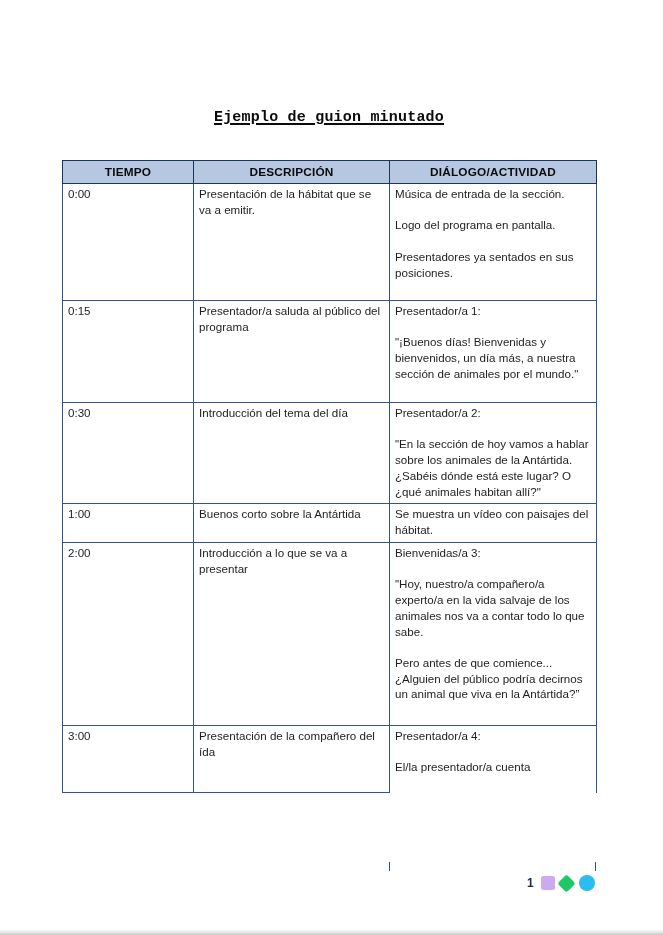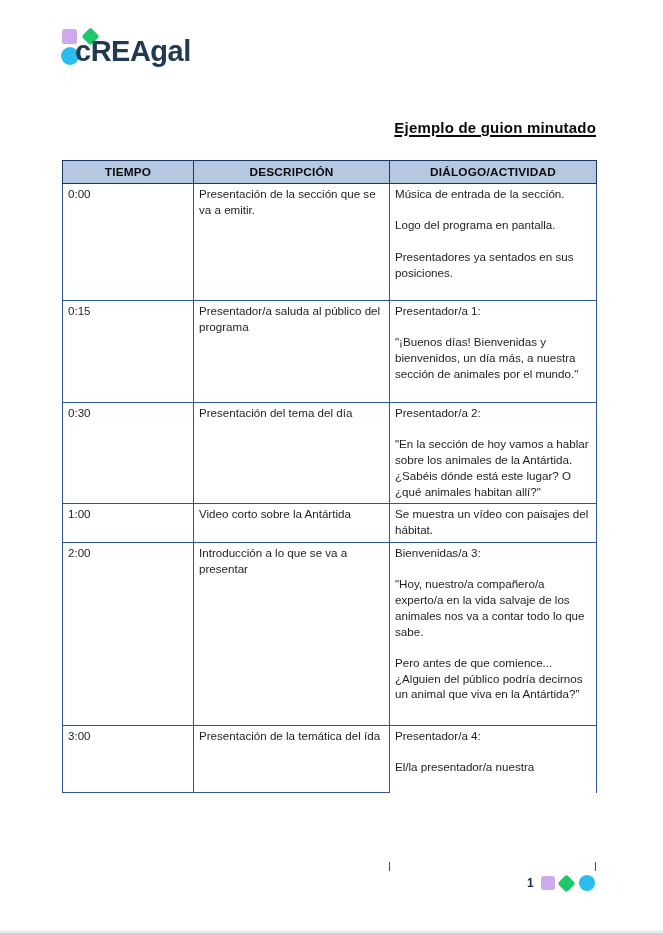--- a/index.html
+++ b/index.html
@@ -40,27 +40,28 @@
     background: var(--logo-cyan, #2bbdf0);
   }
   .logo .logo-text {
     position: absolute; left: 15px; top: 9px;
     font-size: 29px; font-weight: 600; letter-spacing: -0.5px;
     color: var(--logo-text, #203a52);
   }
   
   .doc-title {
     position: absolute;
-    left: 62px; top: 119px; width: 534px;
-    text-align: right;
+    left: 62px; top: 109px; width: 534px;
+    text-align: center;
     font-size: 15px; font-weight: bold; letter-spacing: 0.2px;
     color: #0b0b0b;
     text-decoration: underline;
     text-decoration-thickness: 1.5px;
     text-underline-offset: 2px;
+    font-family: Liberation Mono, monospace;
   }
   
   .table-wrap {
     position: absolute;
     left: 62px; top: 160px;
     width: 534px;
   }
   table.script {
     border-collapse: collapse;
     table-layout: fixed;
@@ -136,26 +137,20 @@
   .page-edge {
     position: absolute; left: 0; right: 0; bottom: 0; height: 6px;
     background: linear-gradient(to bottom, #ffffff 0%, #e6e6e6 55%, #c7c7c7 100%);
   }
 </style>
 </head>
 <body>
 
 <div class="page">
 
-  <div class="logo">
-    <span class="sq"></span>
-    <span class="dia"></span>
-    <span class="cir"></span>
-    <span class="logo-text">cREAgal</span>
-  </div>
 
   <div class="doc-title">Ejemplo de guion minutado</div>
 
   <div class="table-wrap">
     <table class="script">
       <colgroup>
         <col class="c1">
           <col class="c2">
           <col class="c3">
       </colgroup>
@@ -165,21 +160,21 @@
           <th>DESCRIPCIÓN</th>
           <th>DIÁLOGO/ACTIVIDAD</th>
         </tr>
       </thead>
       <tbody id="rows">
           <tr>
             <td>
               <div class="cell-text">0:00</div>
             </td>
             <td>
-              <div class="cell-text">Presentación de la sección que se va a emitir.</div>
+              <div class="cell-text">Presentación de la hábitat que se va a emitir.</div>
             </td>
             <td>
               <div class="cell-text">Música de entrada de la sección.
 
 Logo del programa en pantalla.
 
 Presentadores ya sentados en sus posiciones.</div>
             </td>
           </tr>
           <tr>
@@ -193,34 +188,34 @@
               <div class="cell-text">Presentador/a 1:
 
 "¡Buenos días! Bienvenidas y bienvenidos, un día más, a nuestra sección de animales por el mundo."</div>
             </td>
           </tr>
           <tr>
             <td>
               <div class="cell-text">0:30</div>
             </td>
             <td>
-              <div class="cell-text">Presentación del tema del día</div>
+              <div class="cell-text">Introducción del tema del día</div>
             </td>
             <td>
               <div class="cell-text">Presentador/a 2:
 
 "En la sección de hoy vamos a hablar sobre los animales de la Antártida. ¿Sabéis dónde está este lugar? O ¿qué animales habitan allí?"</div>
             </td>
           </tr>
           <tr>
             <td>
               <div class="cell-text">1:00</div>
             </td>
             <td>
-              <div class="cell-text">Video corto sobre la Antártida</div>
+              <div class="cell-text">Buenos corto sobre la Antártida</div>
             </td>
             <td>
               <div class="cell-text">Se muestra un vídeo con paisajes del hábitat.</div>
             </td>
           </tr>
           <tr>
             <td>
               <div class="cell-text">2:00</div>
             </td>
             <td>
@@ -232,26 +227,26 @@
 "Hoy, nuestro/a compañero/a experto/a en la vida salvaje de los animales nos va a contar todo lo que sabe.
 
 Pero antes de que comience... ¿Alguien del público podría decirnos un animal que viva en la Antártida?”</div>
             </td>
           </tr>
           <tr>
             <td>
               <div class="cell-text">3:00</div>
             </td>
             <td>
-              <div class="cell-text">Presentación de la temática del ída</div>
+              <div class="cell-text">Presentación de la compañero del ída</div>
             </td>
             <td>
               <div class="cell-text">Presentador/a 4:
 
-El/la presentador/a nuestra</div>
+El/la presentador/a cuenta</div>
             </td>
           </tr>
         </tbody>
     </table>
     <span class="stub s1"></span>
     <span class="stub s2"></span>
   </div>
 
   <div class="footer">
     <span class="pagenum">1</span>

